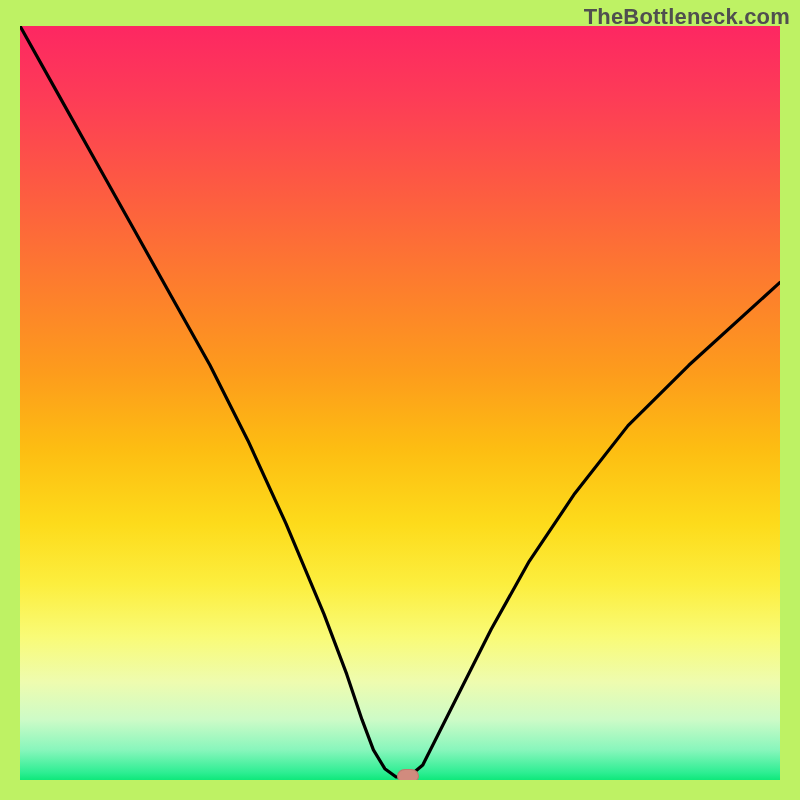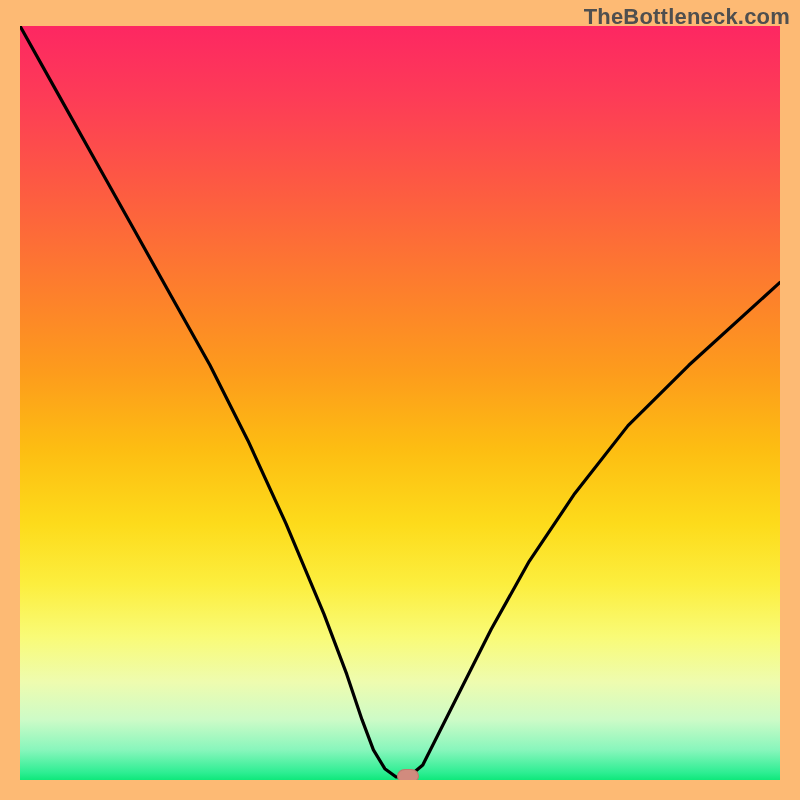--- a/index.html
+++ b/index.html
@@ -8,21 +8,21 @@
     width: 800px;
     height: 800px;
     background: #000;
     font-family: Arial, Helvetica, sans-serif;
     overflow: hidden;
   }
   .frame {
     position: relative;
     width: 800px;
     height: 800px;
-    background: #fdba74;
+    background: #bef264;
   }
   .watermark {
     position: absolute;
     top: 4px;
     right: 10px;
     color: #4f4f4f;
     font-size: 22px;
     font-weight: 600;
     letter-spacing: 0.2px;
     z-index: 5;

